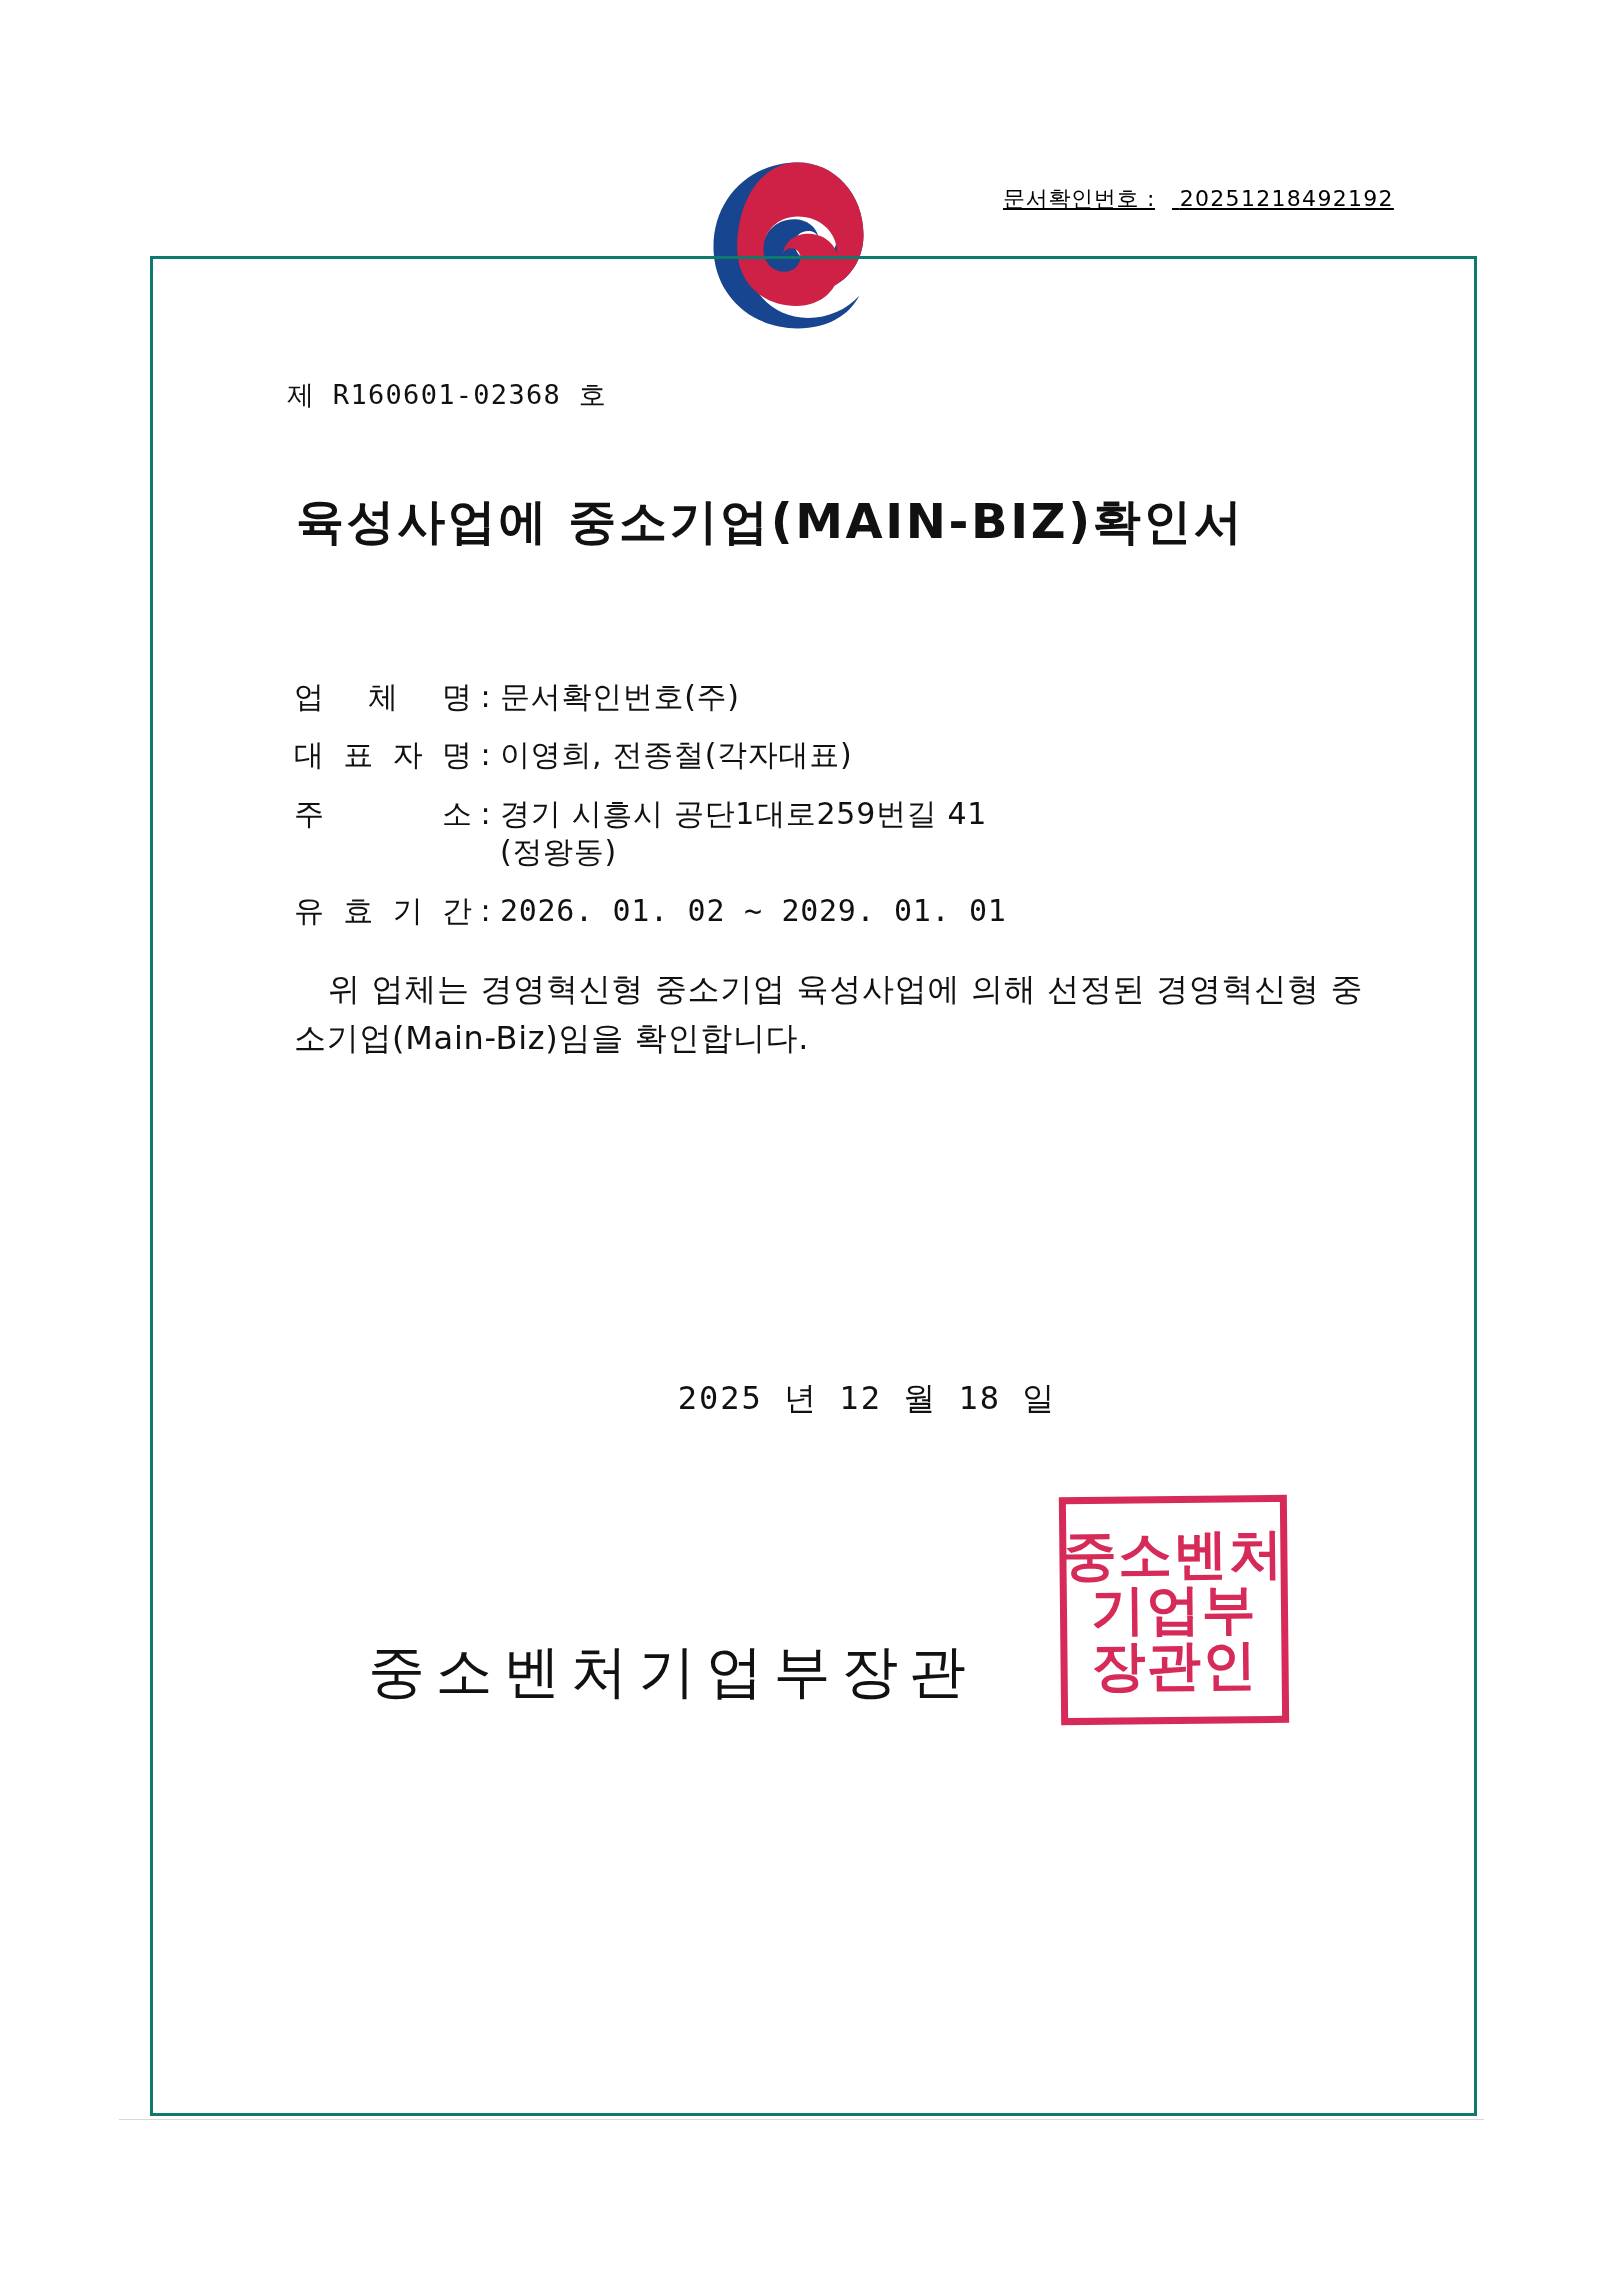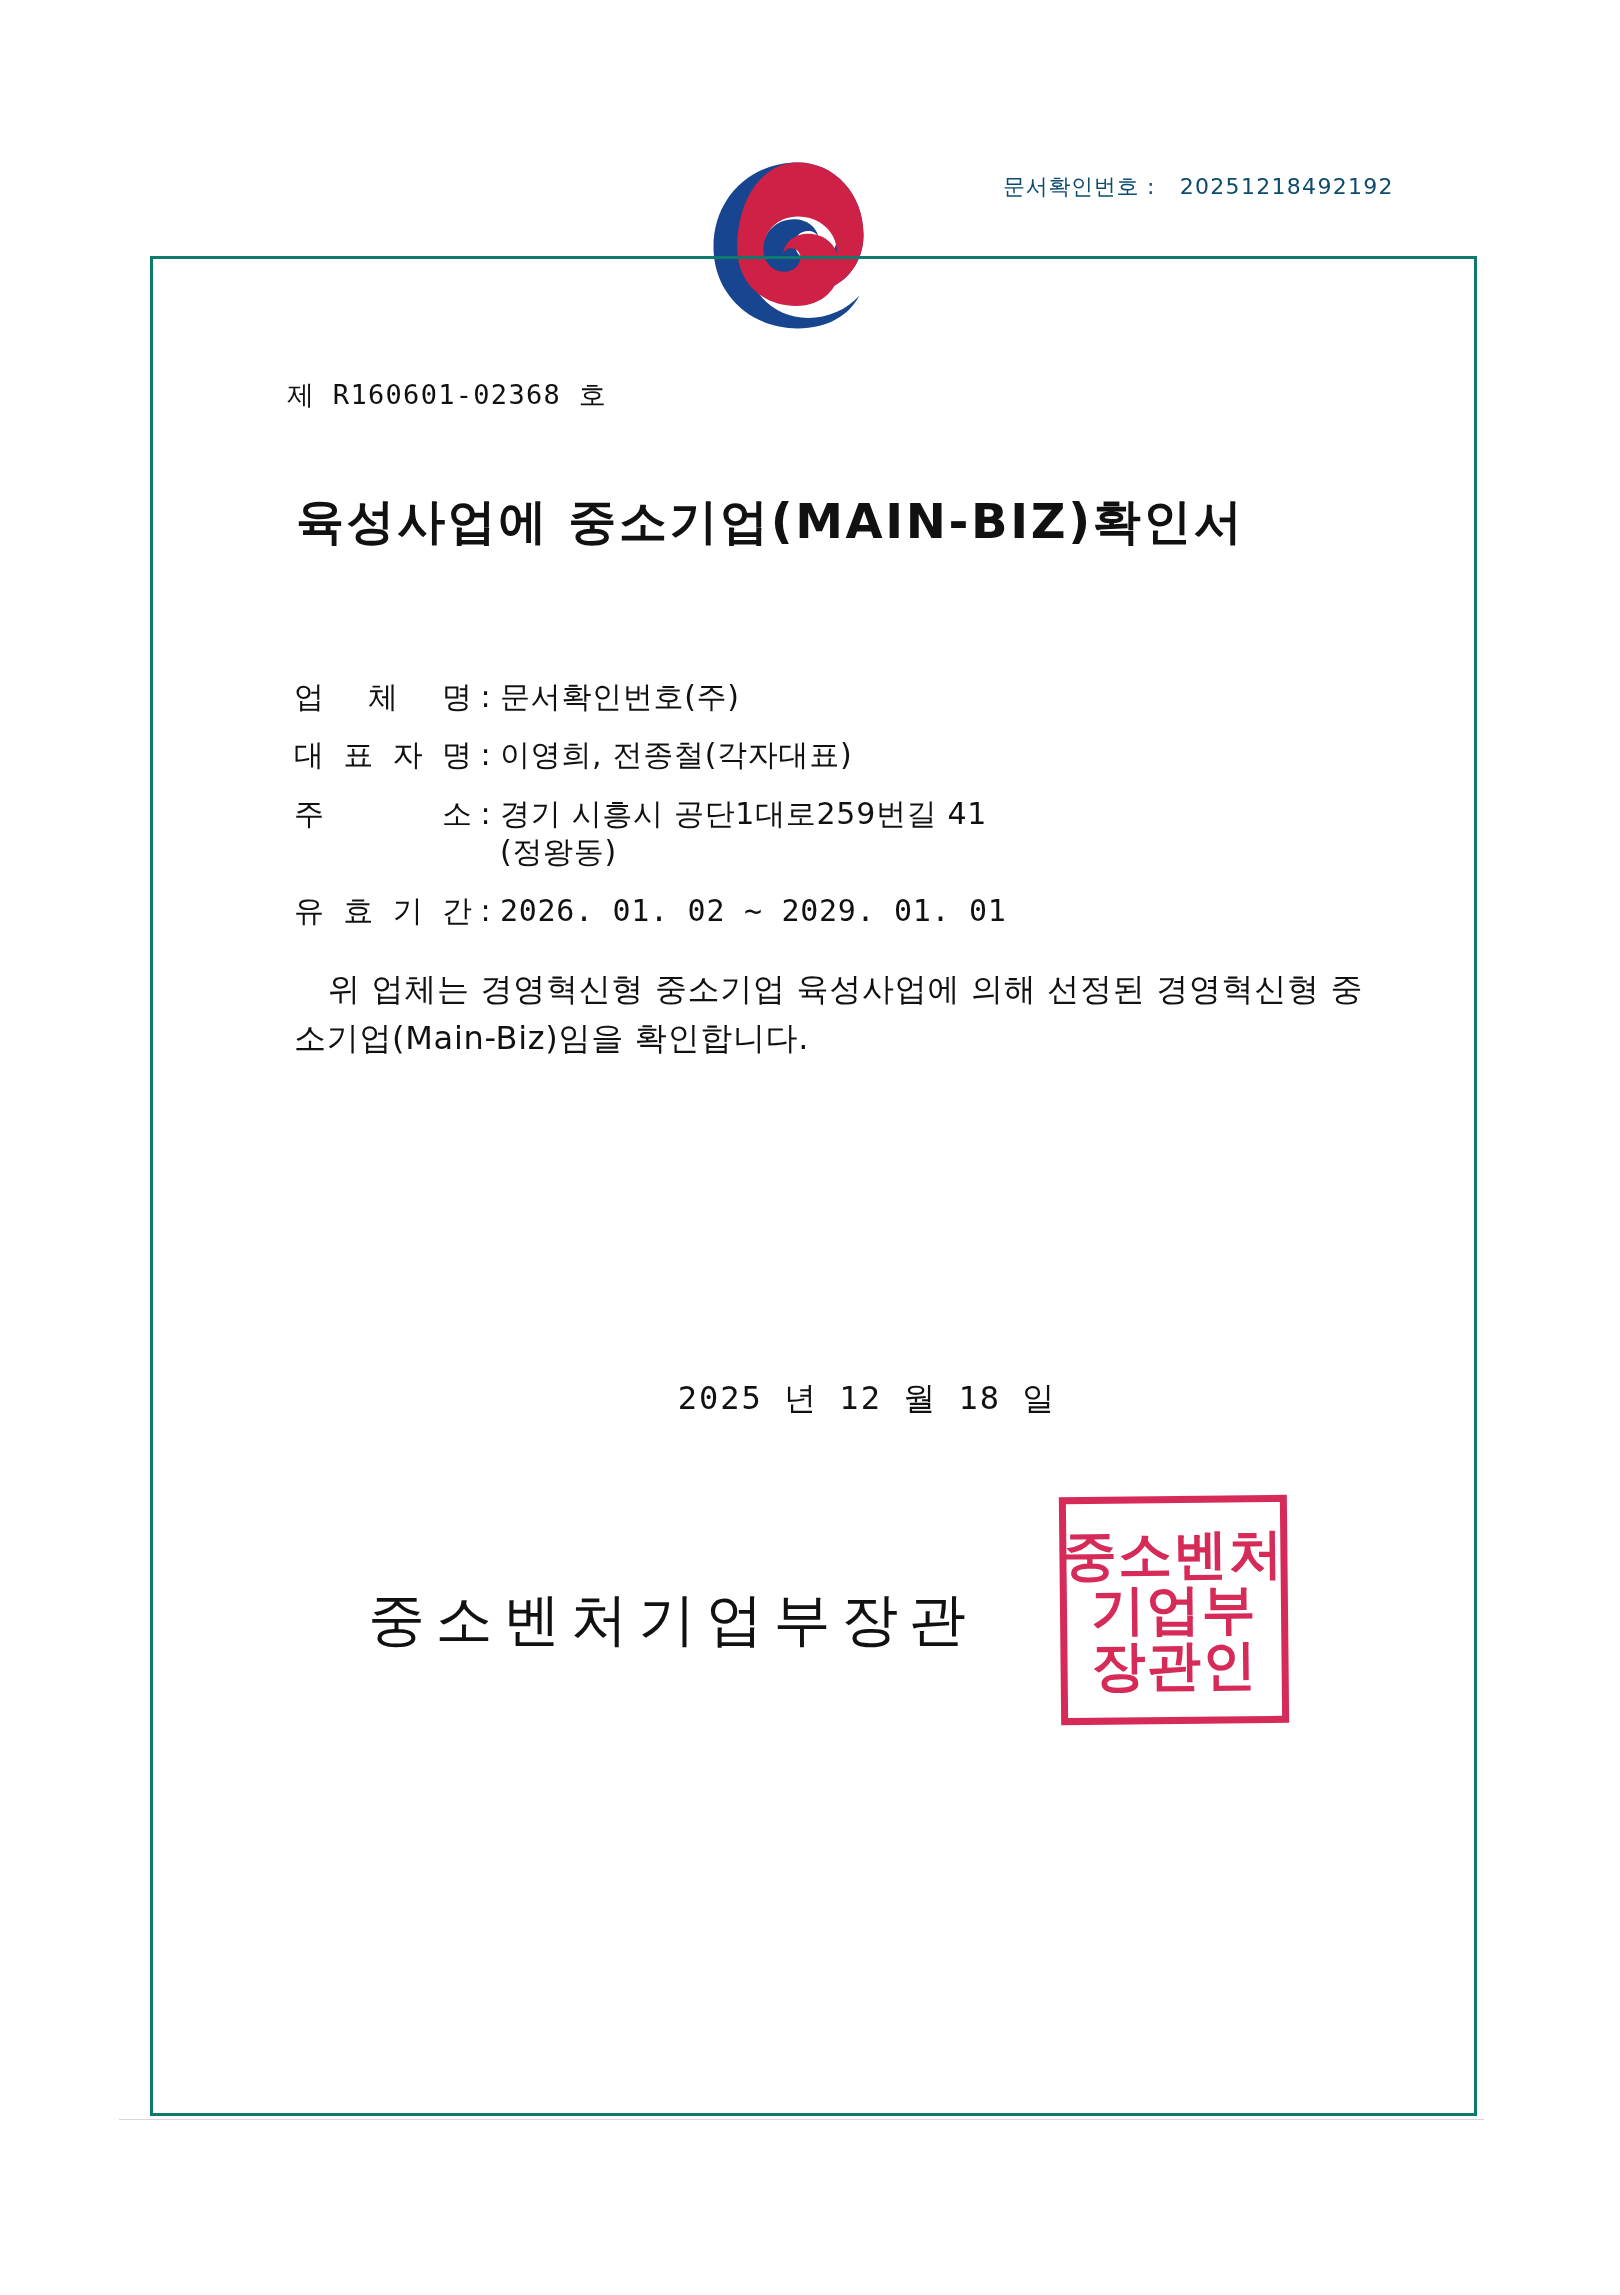--- a/index.html
+++ b/index.html
@@ -12,26 +12,27 @@
     height: 2295px;
     position: relative;
     font-family: "DejaVu Sans", sans-serif;
     color: #111;
     overflow: hidden;
   }
 
   
   .doc-number {
     position: absolute;
-    top: 172px;
+    top: 184px;
     left: 1003px;
     font-size: 22px;
     letter-spacing: 0.7px;
-    color: #0c4a6e;
-    white-space: nowrap;
+    color: #000000;
+    white-space: nowrap;
+    text-decoration: underline;
   }
   .doc-number .label { margin-right: 17px; }
   .doc-number .value { letter-spacing: 1.3px; }
 
   
   .emblem {
     position: absolute;
     top: 153px;
     left: 699px;
     width: 204px;
@@ -144,21 +145,21 @@
     font-size: 32px;
     letter-spacing: 2px;
     white-space: nowrap;
     font-family: "DejaVu Sans Mono", monospace;
   }
   .date-line .kor { font-family: "DejaVu Sans", sans-serif; }
 
   
   .signer {
     position: absolute;
-    top: 1326px;
+    top: 1378px;
     left: 218px;
     font-size: 57px;
     letter-spacing: 10.6px;
     white-space: nowrap;
     text-align: right;
   }
 
   
   .seal {
     position: absolute;

